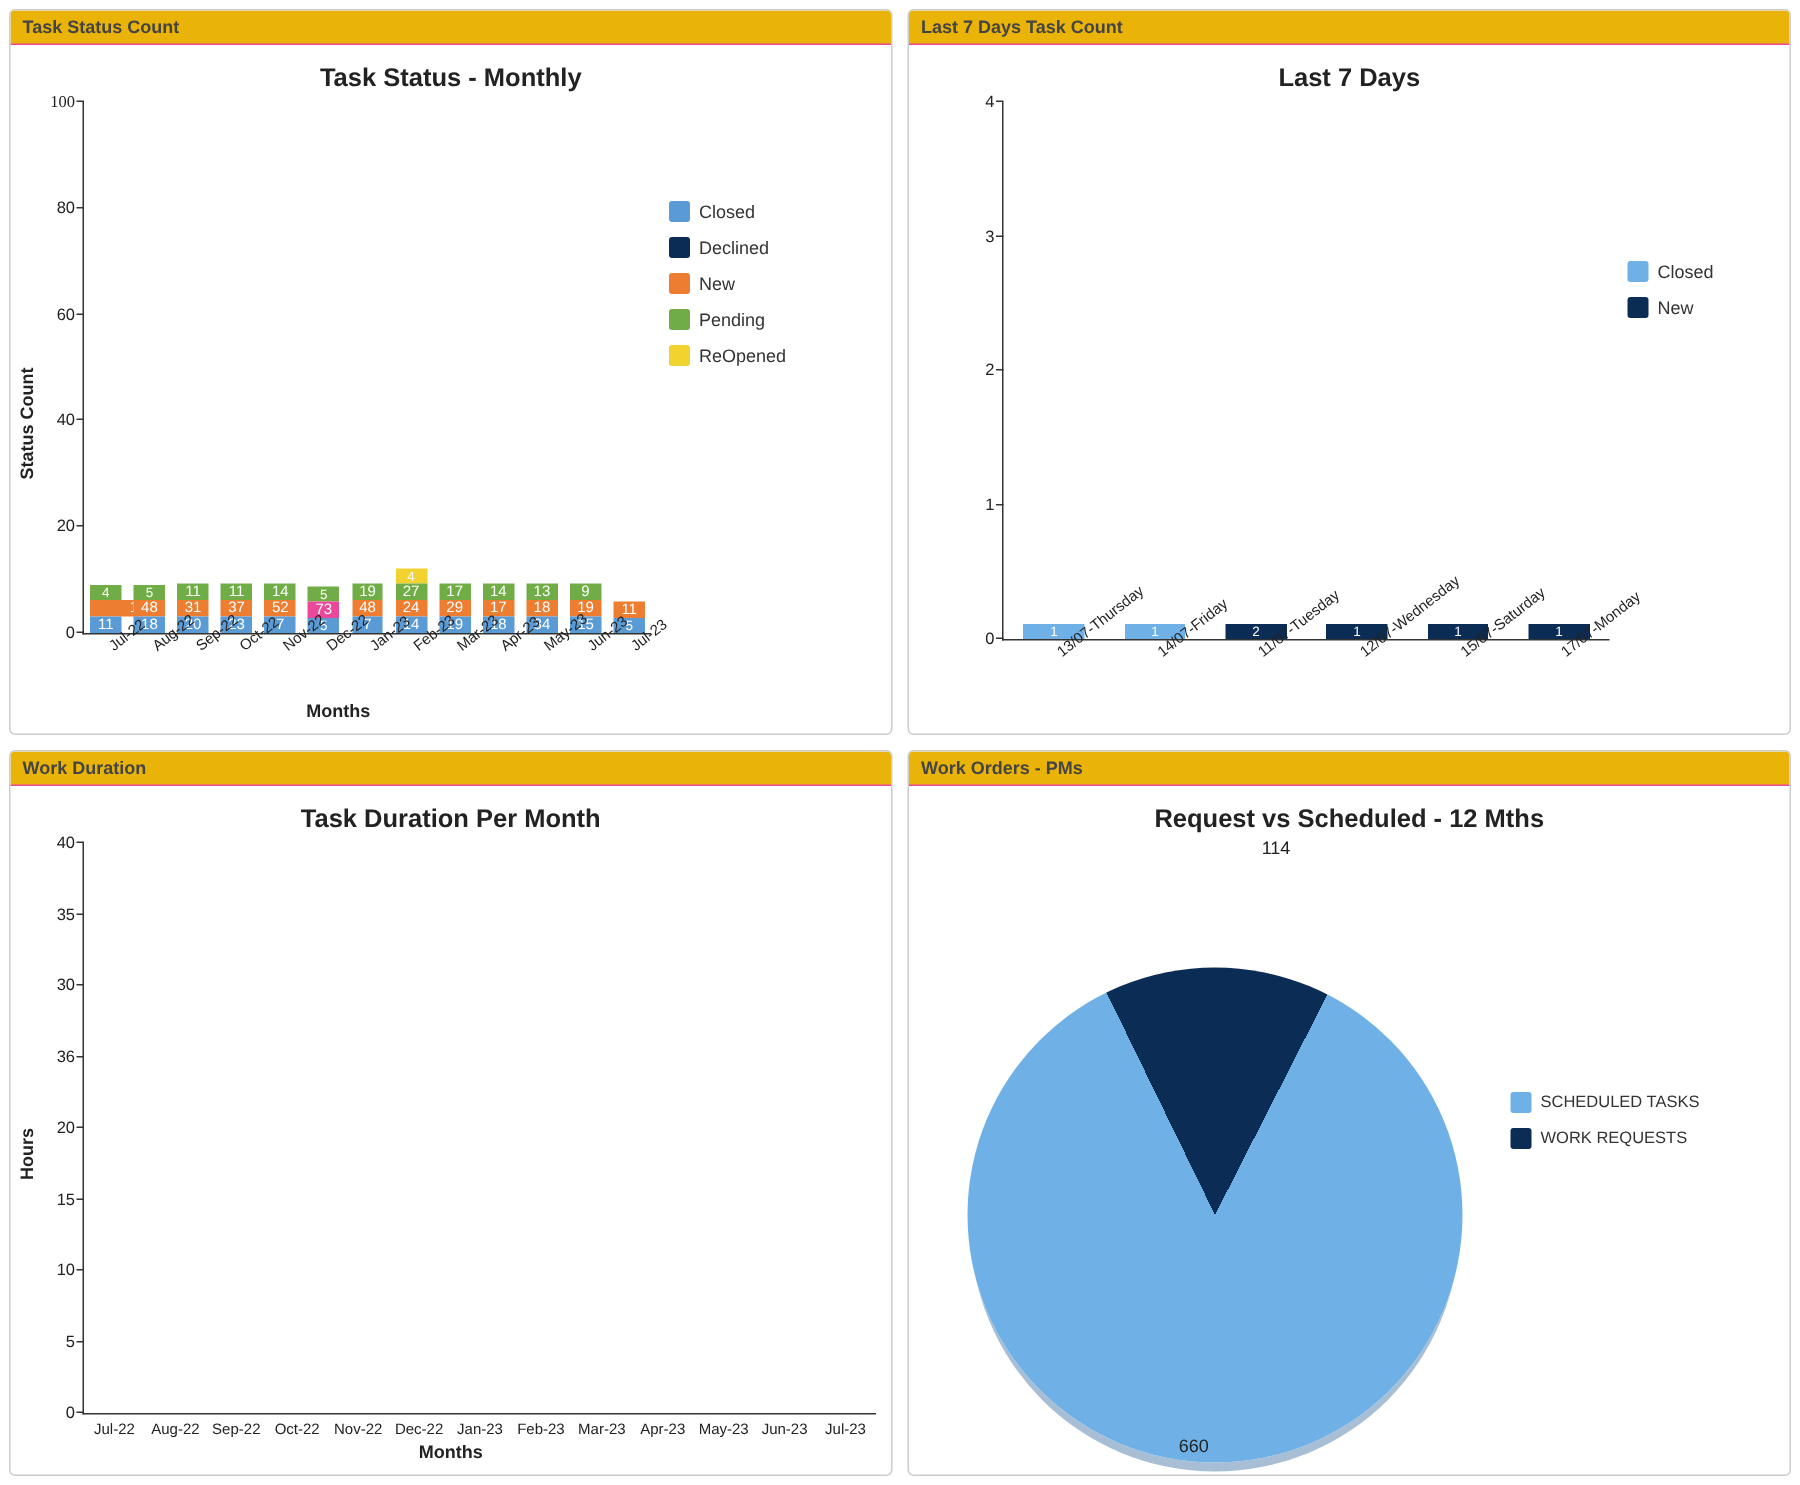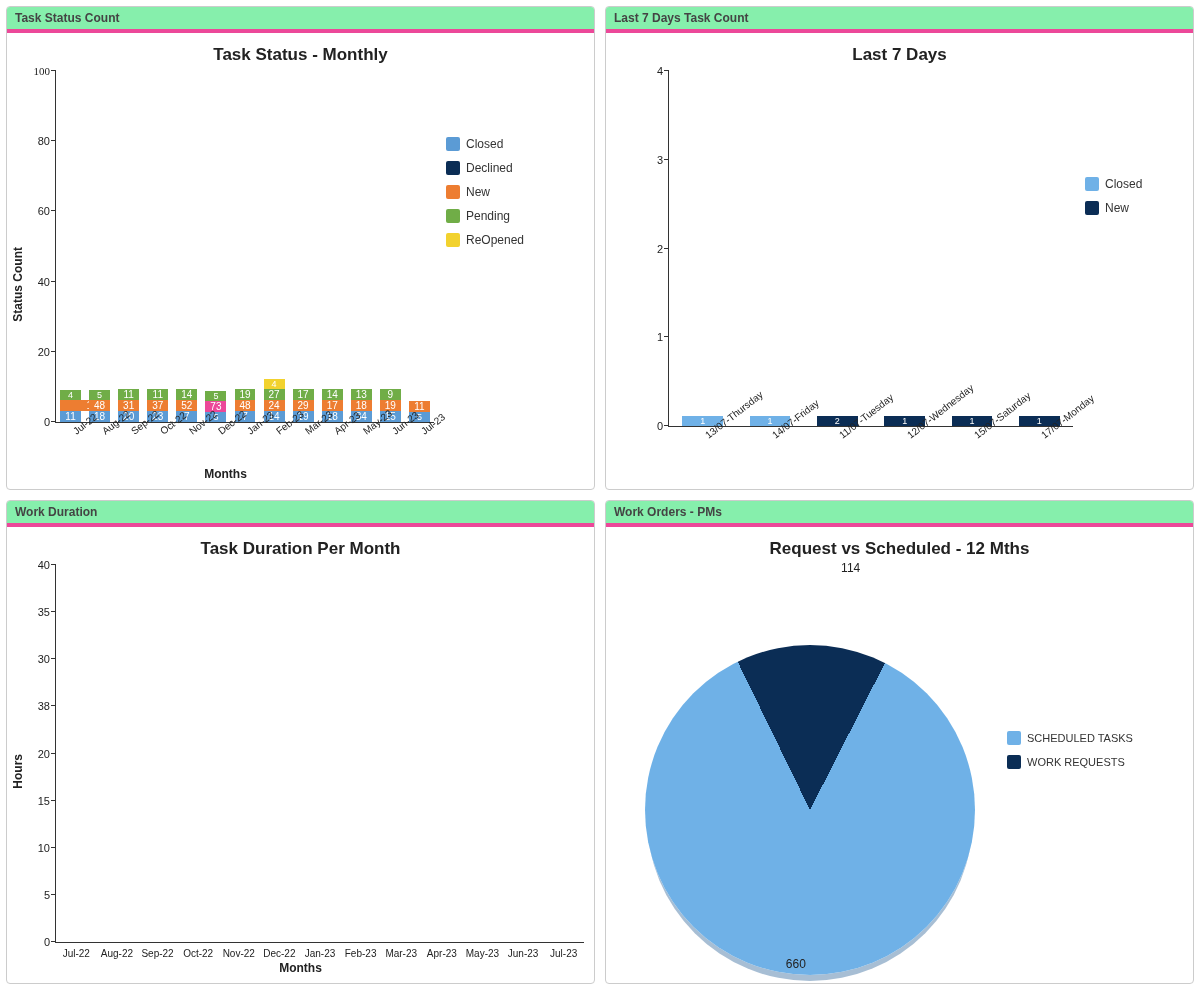--- a/index.html
+++ b/index.html
@@ -19,22 +19,22 @@
   }
   .panel {
     border: 1px solid #ccc;
     border-radius: 4px;
     background: #fff;
     display: flex;
     flex-direction: column;
     overflow: hidden;
   }
   .panel-header {
-    background: #86efac;
-    border-bottom: 4px solid #ec4899;
+    background: #eab308;
+    border-bottom: 1px solid #ec4899;
     padding: 4px 8px;
     font-size: 12px;
     font-weight: bold;
     color: #444;
   }
   .panel-body {
     flex: 1;
     position: relative;
     padding: 6px;
   }
@@ -425,21 +425,21 @@
           <div class="y-tick" style="bottom: 0%;">0</div>
               <div class="y-tickmark" style="bottom: 0%;"></div>
               <div class="y-tick" style="bottom: 12.5%;">5</div>
               <div class="y-tickmark" style="bottom: 12.5%;"></div>
               <div class="y-tick" style="bottom: 25%;">10</div>
               <div class="y-tickmark" style="bottom: 25%;"></div>
               <div class="y-tick" style="bottom: 37.5%;">15</div>
               <div class="y-tickmark" style="bottom: 37.5%;"></div>
               <div class="y-tick" style="bottom: 50%;">20</div>
               <div class="y-tickmark" style="bottom: 50%;"></div>
-              <div class="y-tick" style="bottom: 62.5%;">38</div>
+              <div class="y-tick" style="bottom: 62.5%;">36</div>
               <div class="y-tickmark" style="bottom: 62.5%;"></div>
               <div class="y-tick" style="bottom: 75%;">30</div>
               <div class="y-tickmark" style="bottom: 75%;"></div>
               <div class="y-tick" style="bottom: 87.5%;">35</div>
               <div class="y-tickmark" style="bottom: 87.5%;"></div>
               <div class="y-tick" style="bottom: 100%;">40</div>
               <div class="y-tickmark" style="bottom: 100%;"></div>
               <div class="x-tick flat" style="left: 3.84615%;">Jul-22</div>
               <div class="x-tick flat" style="left: 11.5385%;">Aug-22</div>
               <div class="x-tick flat" style="left: 19.2308%;">Sep-22</div>

